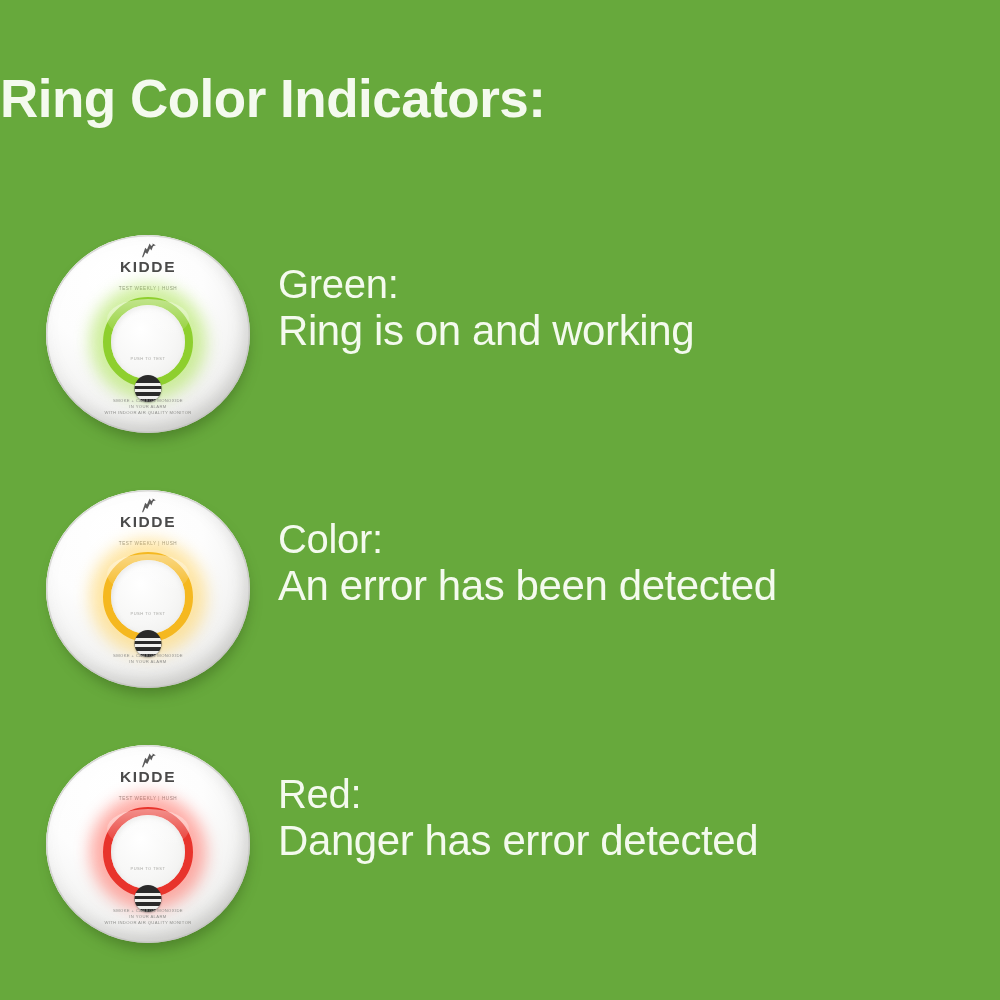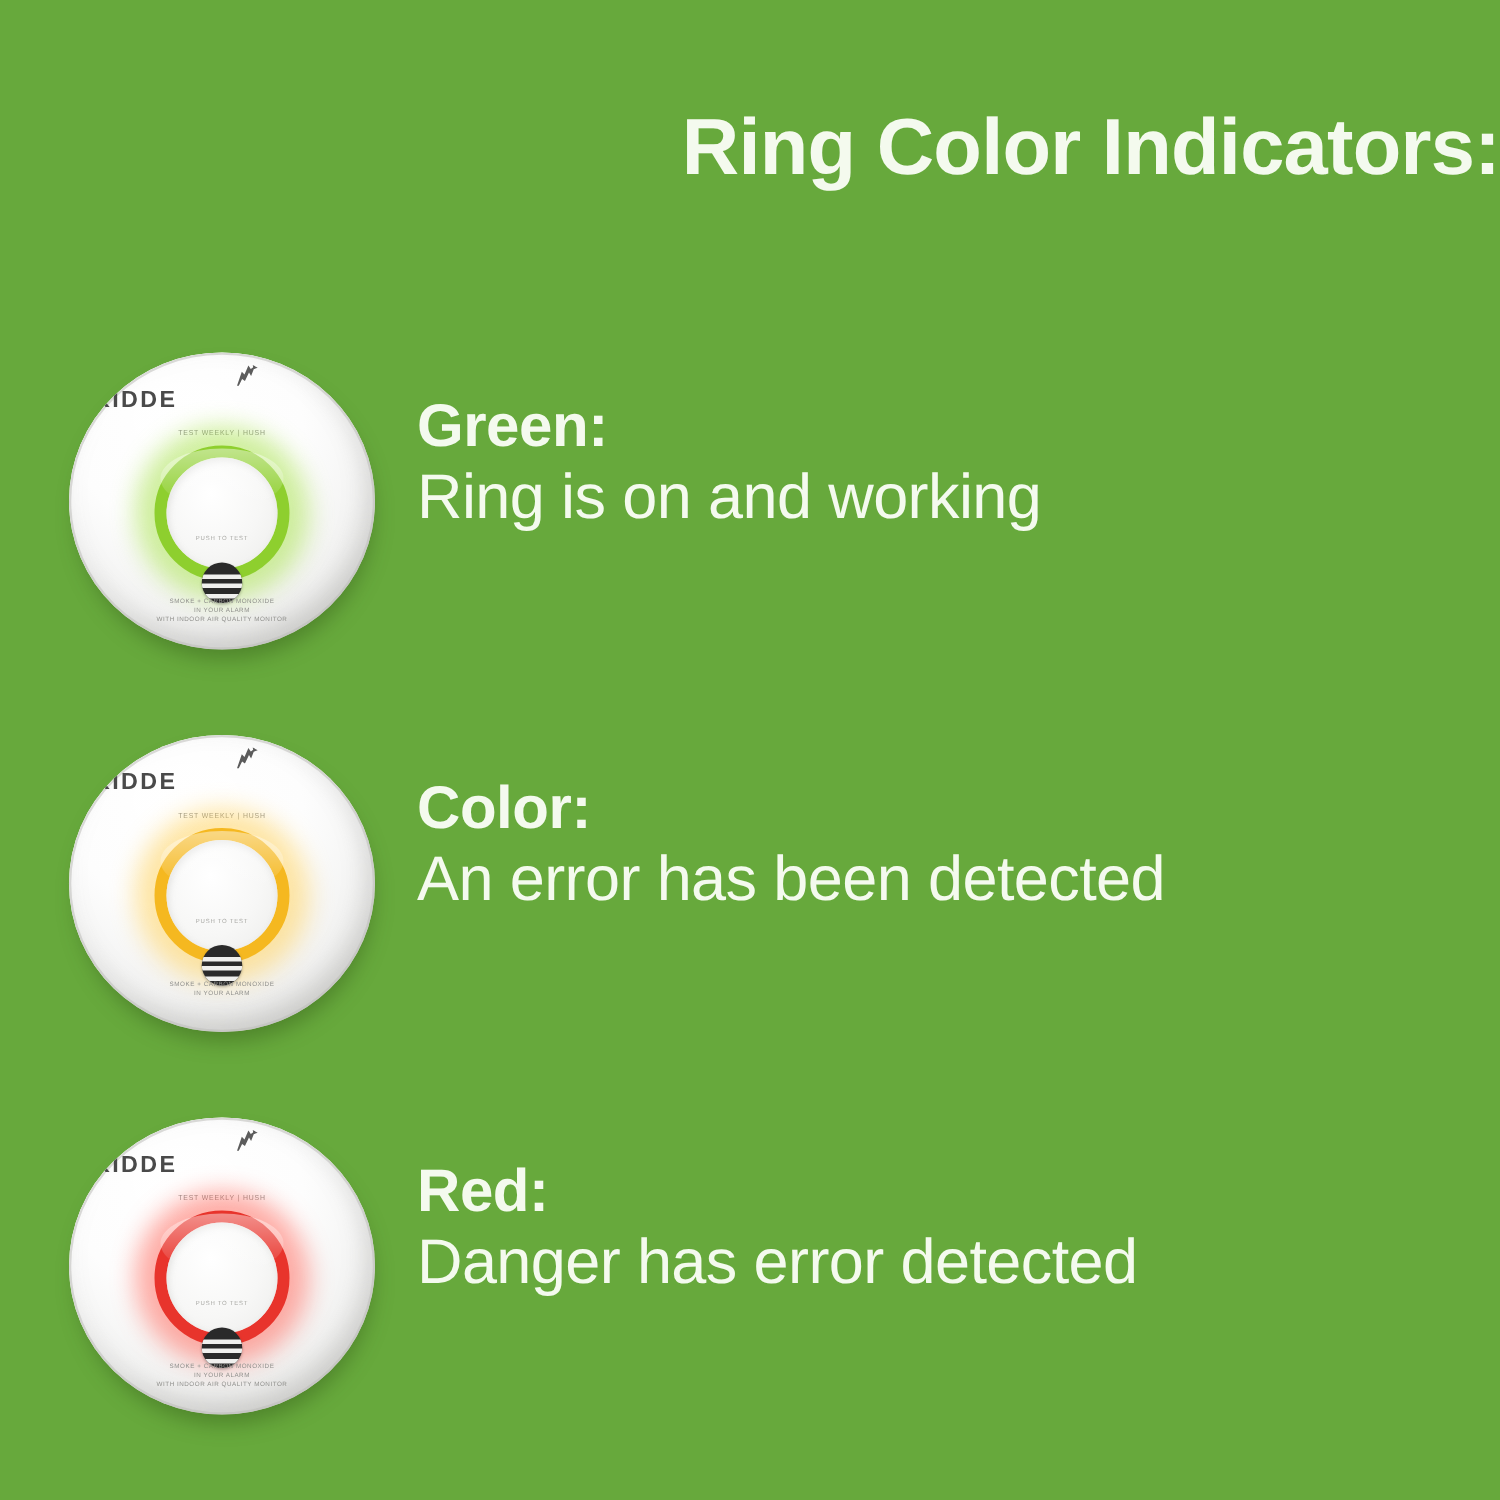--- a/index.html
+++ b/index.html
@@ -19,21 +19,21 @@
     height: 1000px;
     background: #67a93c;
   }
 
   
   #page-title {
     position: absolute;
     top: 68px;
     left: 0;
     width: 1000px;
-    text-align: right;
+    text-align: left;
     color: #f4faee;
     font-size: 53px;
     font-weight: bold;
     letter-spacing: -0.5px;
     white-space: nowrap;
   }
 
   
   .indicator-row {
     position: absolute;
@@ -92,23 +92,24 @@
     width: 72%;
     height: 46%;
     border-radius: 50%;
     background: radial-gradient(ellipse at 40% 35%, rgba(255,255,255,0.85) 0%, rgba(255,255,255,0) 70%);
     pointer-events: none;
   }
 
   
   .brand-block {
     position: absolute;
-    left: 16px;
+    left: 0;
     top: 8px;
     width: 100%;
+    text-align: center;
   }
   .brand-mark {
     display: block;
     margin: 0 auto 1px;
     width: 17px;
     height: 15px;
   }
   .brand-name {
     display: block;
     font-size: 15.5px;
@@ -223,21 +224,21 @@
   .caption {
     position: absolute;
     left: 278px;
     top: 48px;
     width: 700px;
     color: #f4faee;
   }
   .caption-label {
     display: block;
     font-size: 40px;
-    font-weight: bold;
+    font-weight: normal;
     line-height: 1.08;
     letter-spacing: -0.3px;
     white-space: nowrap;
   }
   .caption-desc {
     display: block;
     font-size: 42px;
     font-weight: normal;
     line-height: 1.18;
     letter-spacing: -0.4px;

